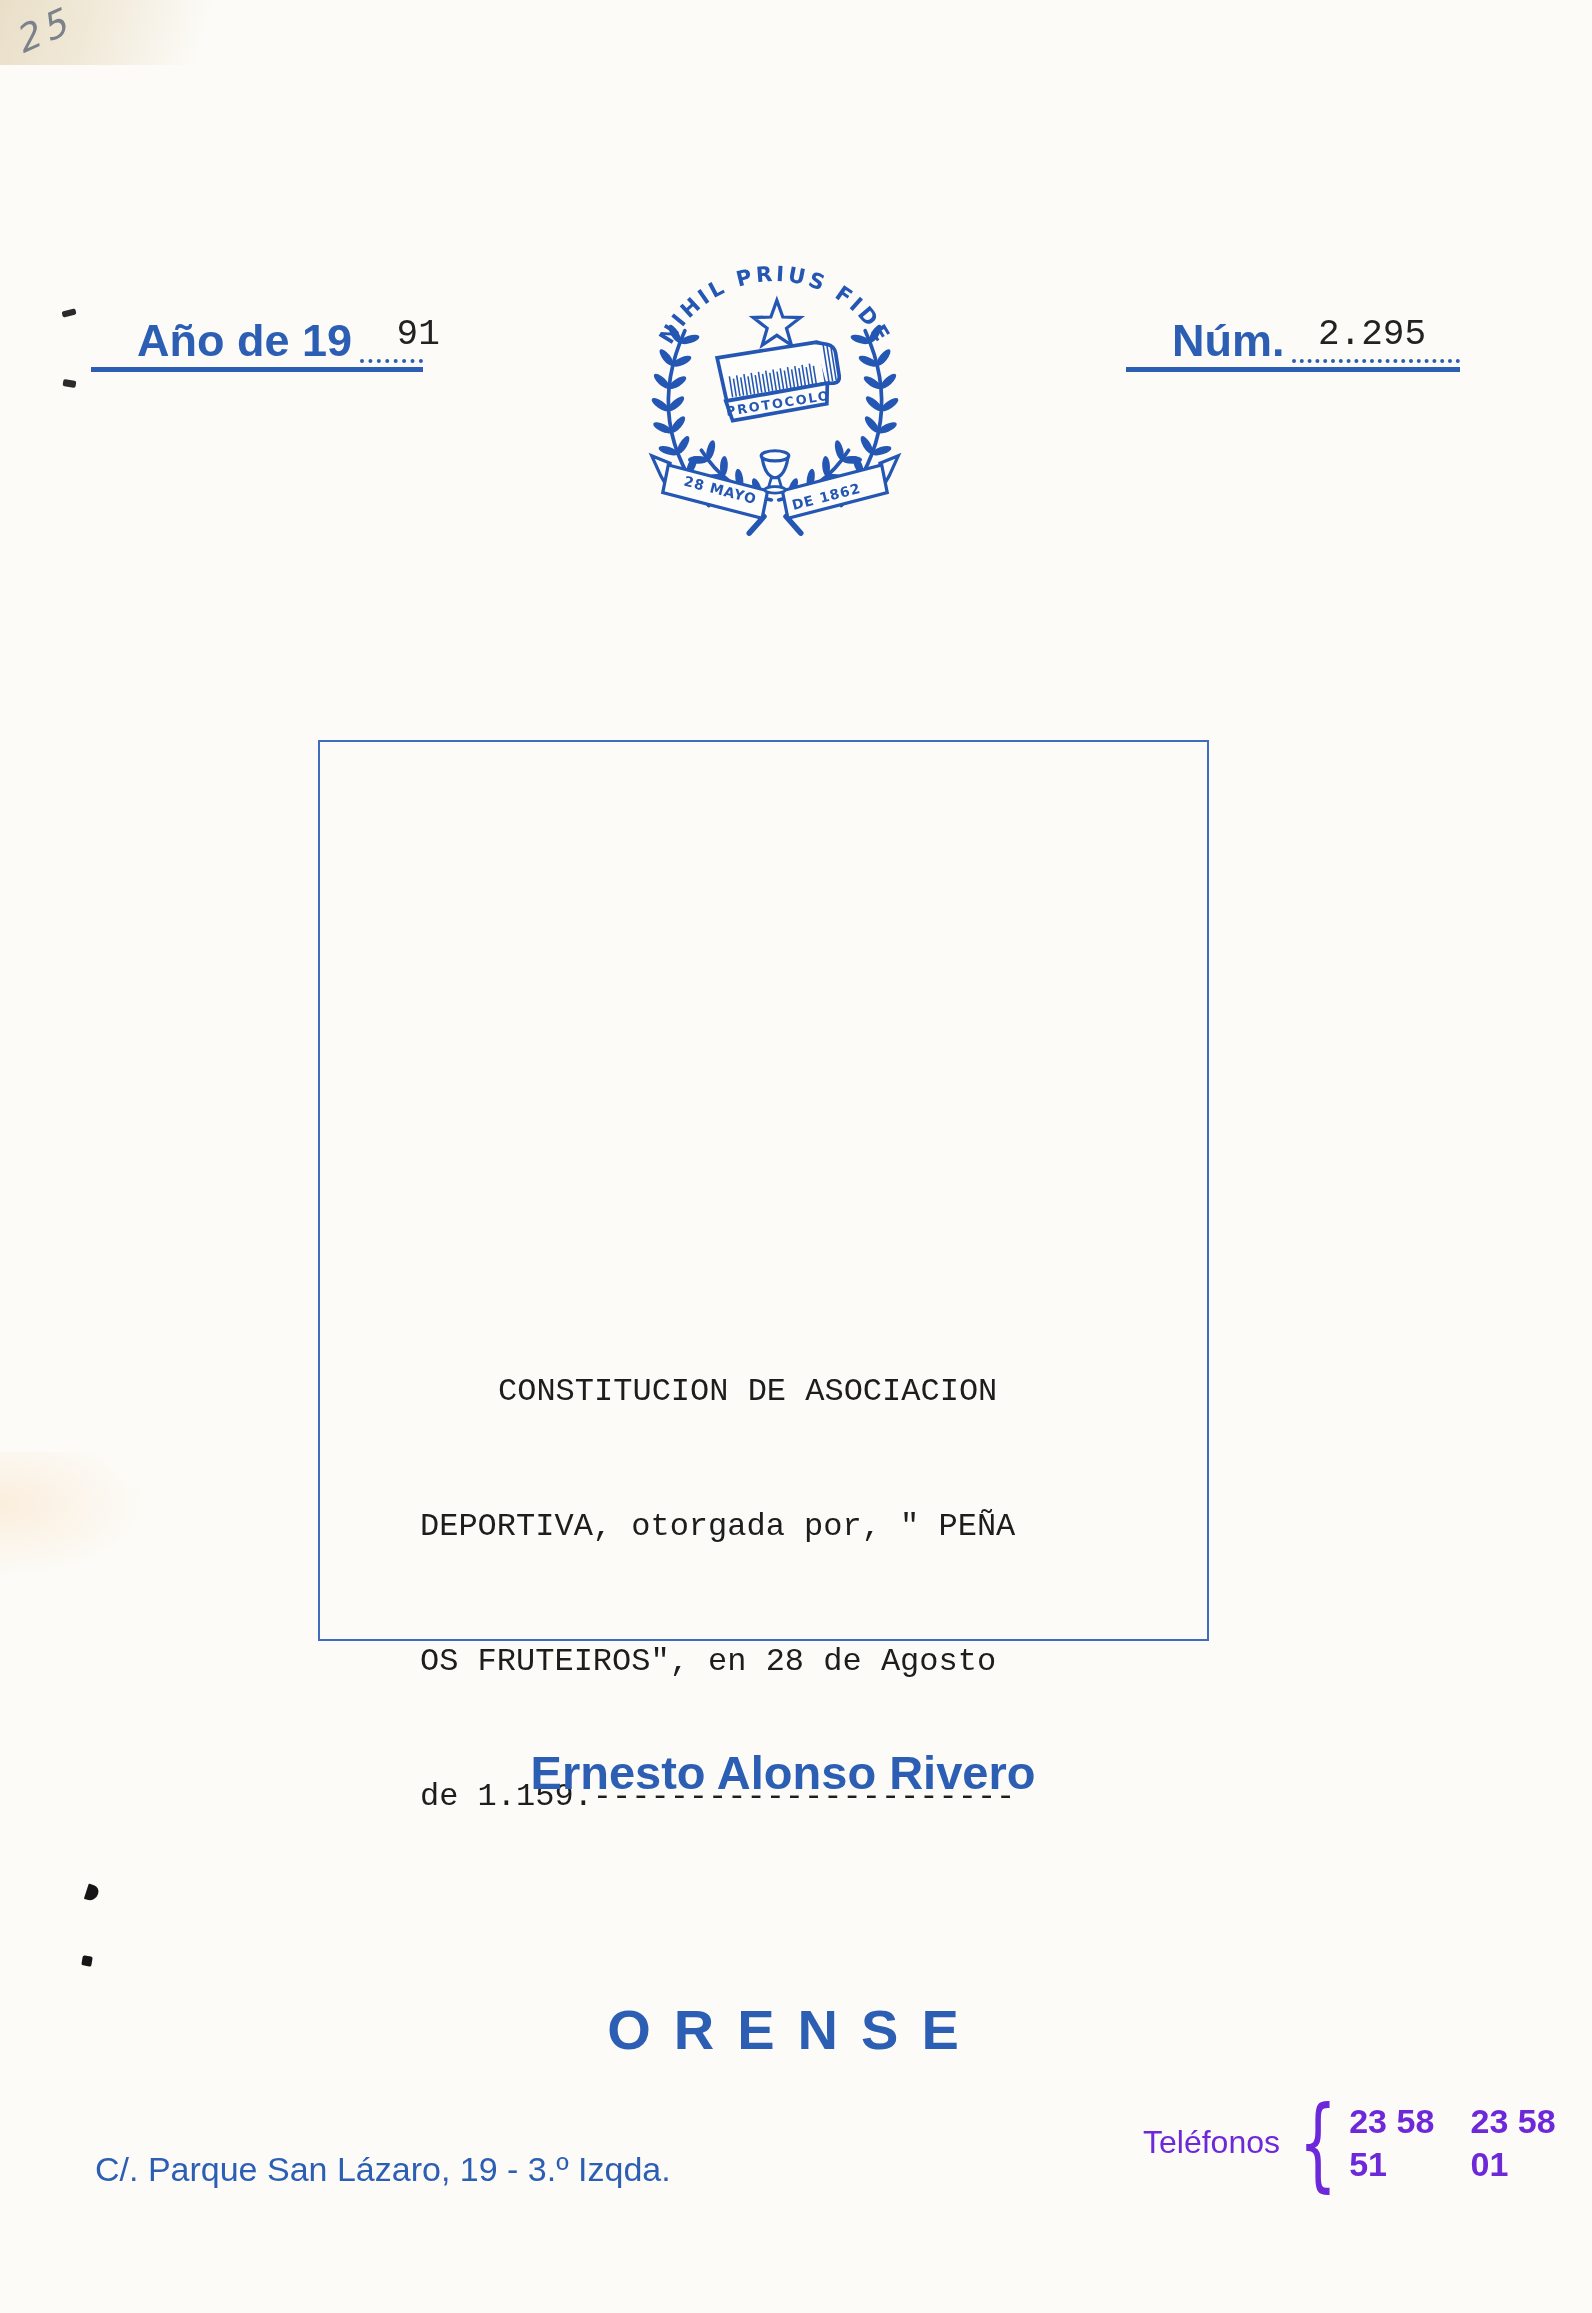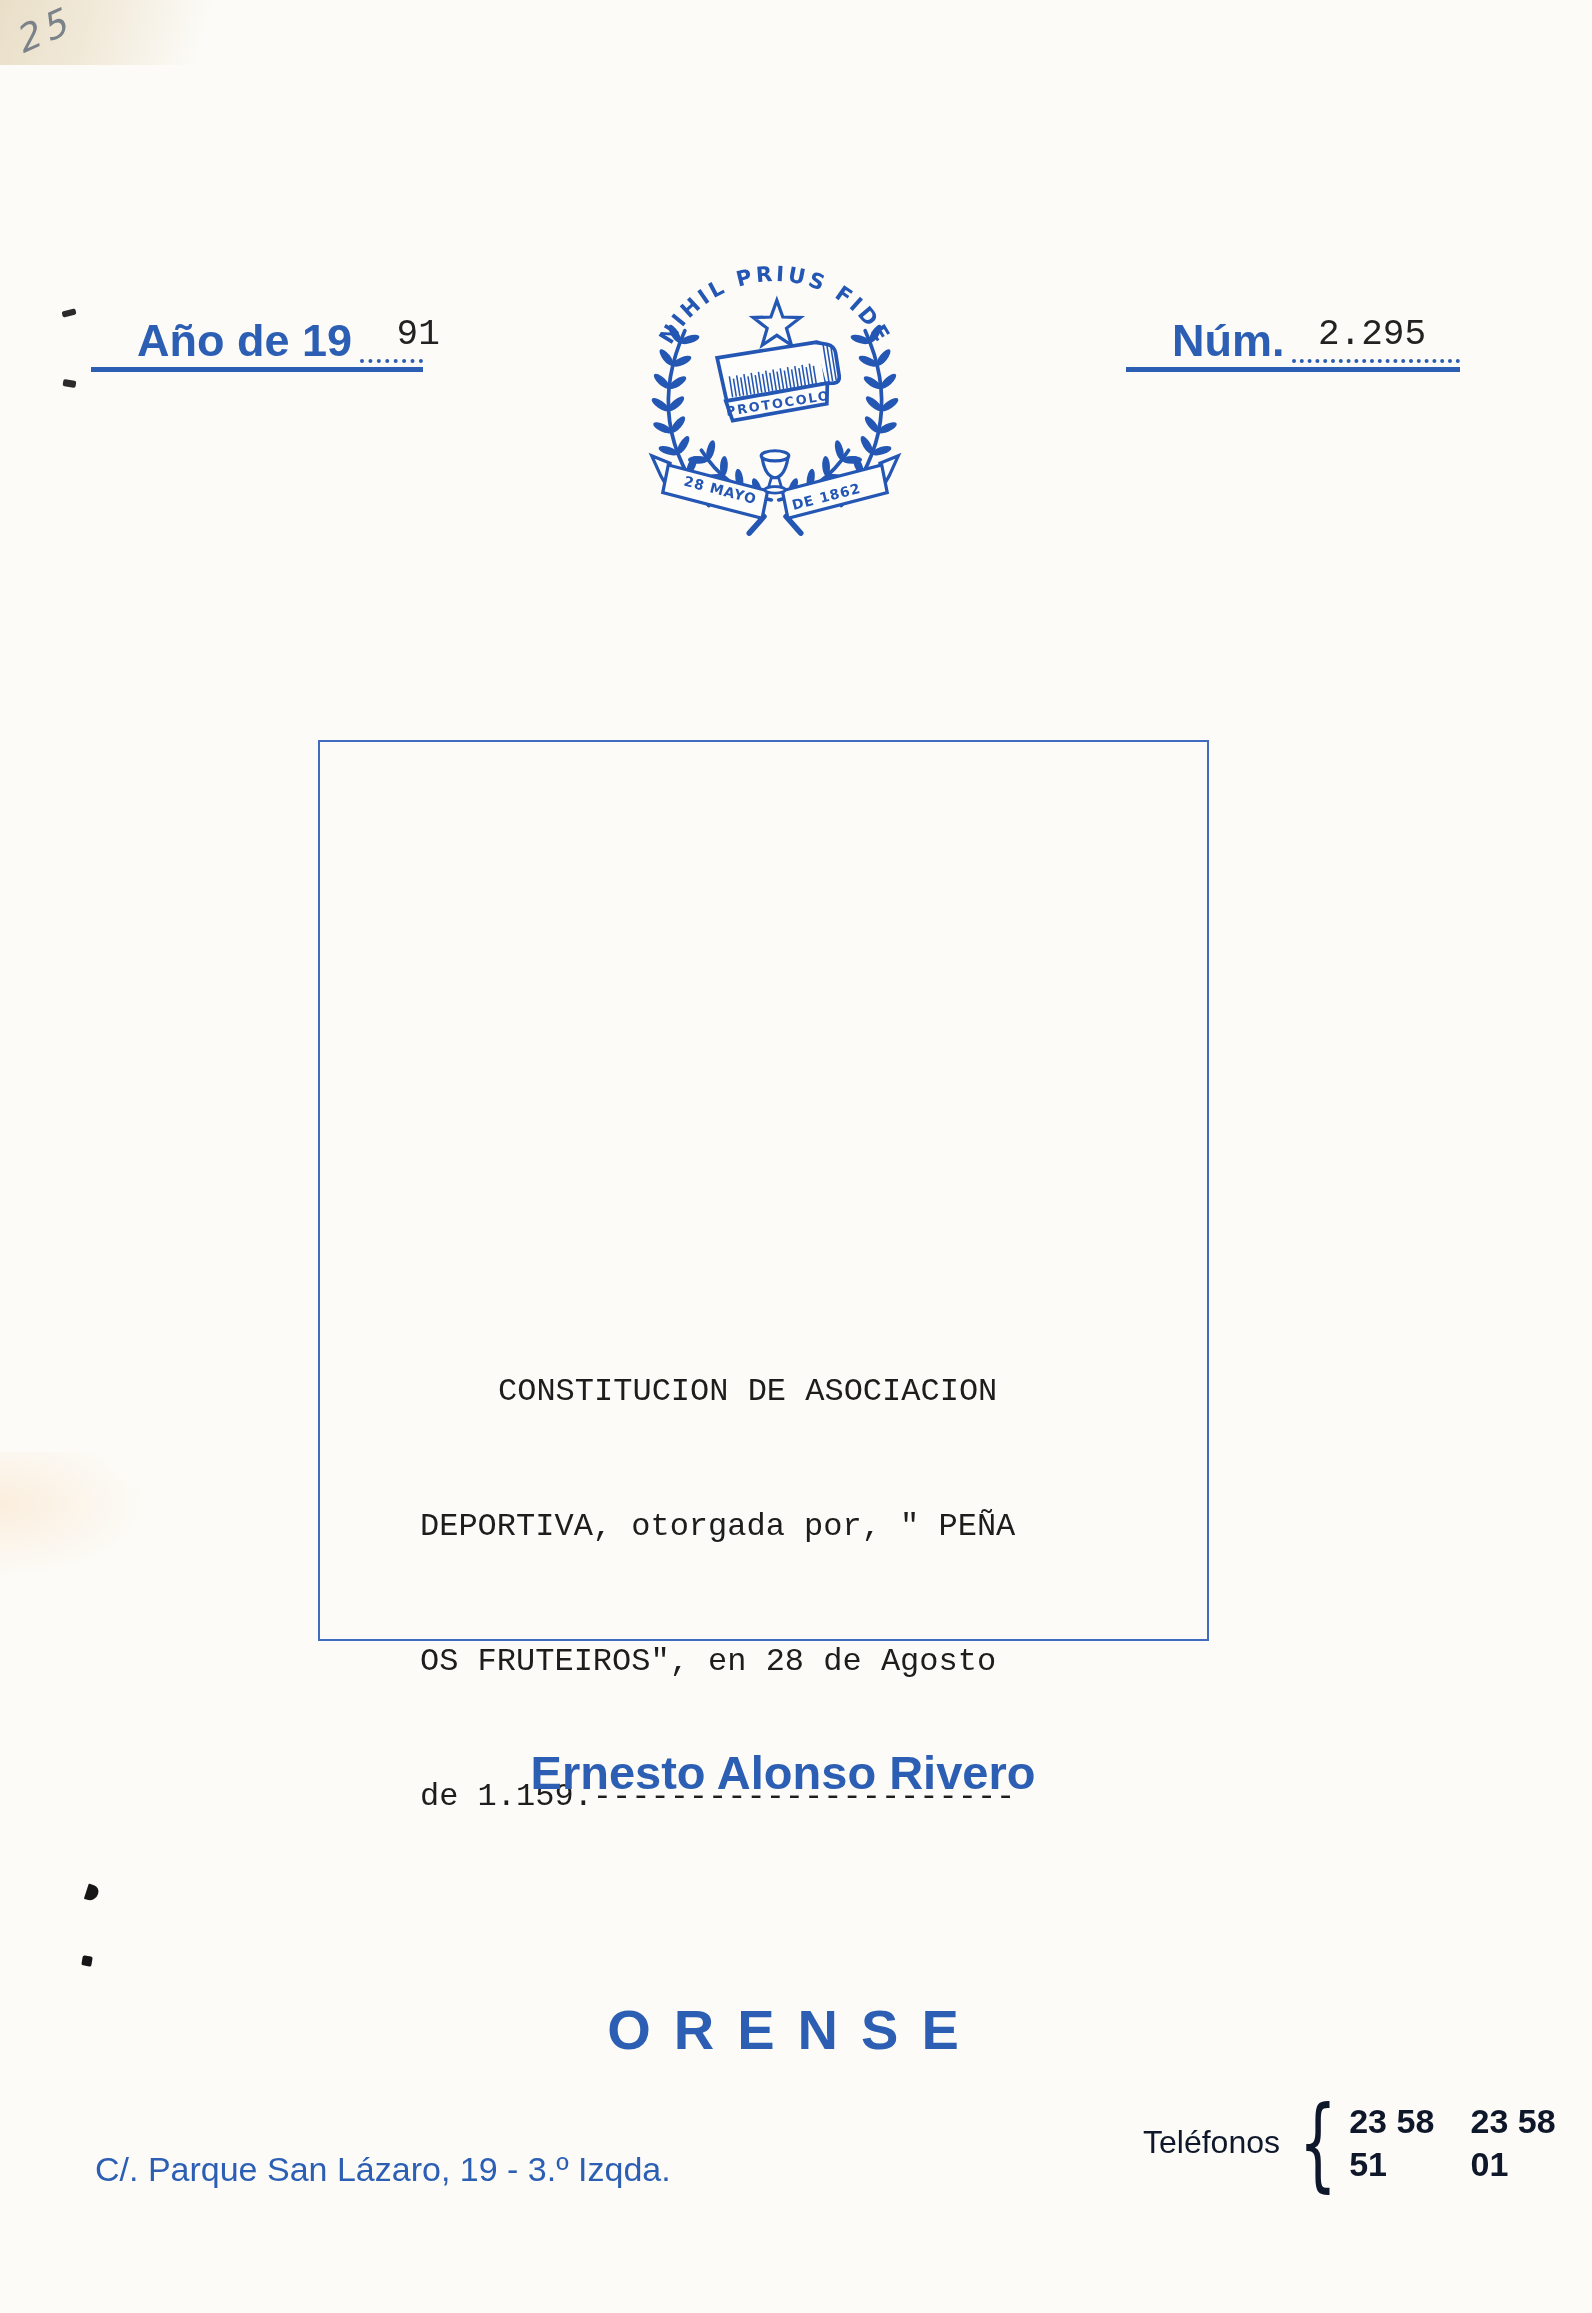--- a/index.html
+++ b/index.html
@@ -51,21 +51,21 @@
   
   .center-col { position:absolute; left:317px; width:932px; text-align:center;
     color:#2c5fb4; line-height:1; }
   #name    { top:1749px; font-size:47px; font-weight:700; }
   #notario { top:1892px; font-size:34px; font-weight:700; }
   #orense  { top:2002px; font-size:56px; font-weight:700; letter-spacing:23px; text-indent:23px; }
 
   
   #address { position:absolute; left:95px; top:2150px; font-size:34px; color:#2c5fb4; }
   #phones { position:absolute; left:1143px; top:2098px; height:89px;
-    display:flex; align-items:center; color:#0f172a; }
+    display:flex; align-items:center; color:#6d28d9; }
   #phones .label { font-size:32px; margin-right:7.5px; }
   .brace { font-family:"DejaVu Sans", sans-serif; font-size:97px; font-weight:400;
     line-height:0.9; transform:scale(0.62,1.05); margin:0 0px; }
   .phone-list { display:flex; flex-direction:row; font-size:34px; font-weight:700;
     line-height:43px; }
 </style>
 </head>
 <body>
 
 <div class="page">

